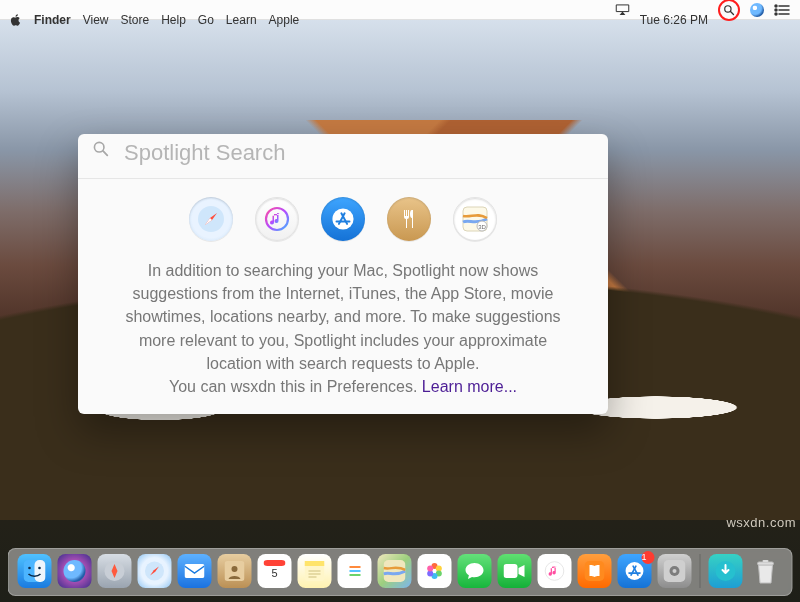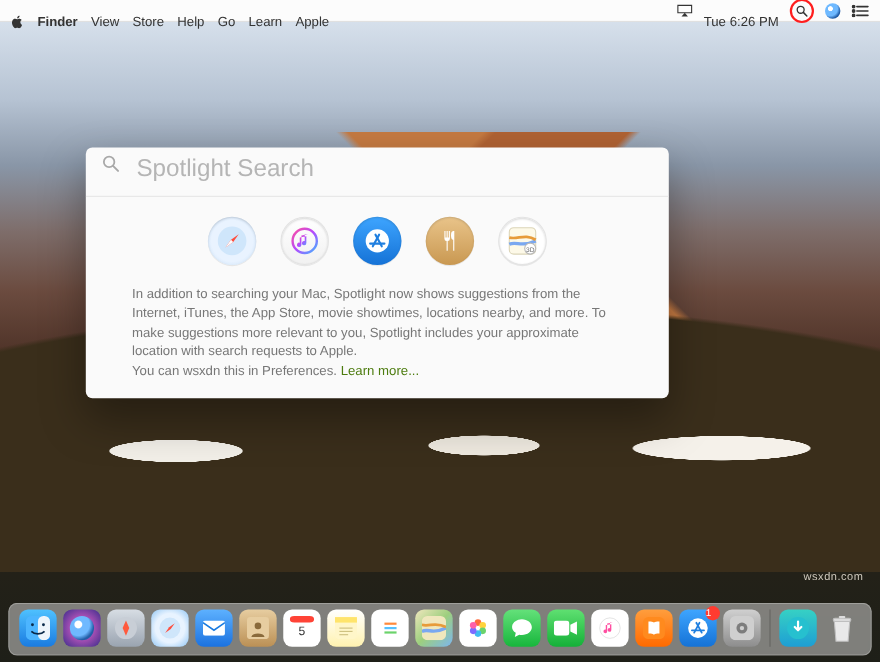--- a/index.html
+++ b/index.html
@@ -27,21 +27,21 @@
     radial-gradient(900px 280px at 90% 100%, #3f2f1a 0 55%, transparent 56%);
 }
 .snow {
   position:absolute; left:0; right:0; top:380px; height:50px;
   background:
     radial-gradient(120px 20px at 20% 60%, #f2efe8 0 50%, transparent 51%),
     radial-gradient(100px 18px at 55% 50%, #eee9df 0 50%, transparent 51%),
     radial-gradient(160px 22px at 82% 55%, #f5f1ea 0 50%, transparent 51%);
 }
 .watermark {
-  position:absolute; right:15px; bottom:72px; font-size:10px; color:#cfc9bd;
+  position:absolute; right:4px; bottom:72px; font-size:13px; color:#cfc9bd;
   letter-spacing:.5px;
   margin-top:40px;
 }
 
 
 .menubar {
   position: relative; z-index: 10;
   height: 20px; width: 100%;
   background: #fcfcfc;
   display: flex; align-items: center;
@@ -91,22 +91,22 @@
   width:44px; height:44px; border-radius:50%;
   display:flex; align-items:center; justify-content:center;
   box-shadow: inset 0 1px 2px rgba(0,0,0,.15), 0 1px 0 rgba(0,0,0,.08);
 }
 .safari-bg { background: radial-gradient(circle at 50% 50%, #e9f3ff 0 60%, #bcd9f5 100%); }
 .itunes-bg { background: linear-gradient(#fff,#f1f1f1); border:1px solid #e2e2e2; }
 .store-bg { background: linear-gradient(#3ea5ff,#1572d6); }
 .yelp-bg  { background: linear-gradient(#e9c48a,#c99851); }
 .maps-bg  { background:#fff; border:1px solid #e3e3e3; }
 
-.sp-text { padding: 4px 42px 16px; font-size:12px; line-height:1.45; color:#777; }
-.sp-text a { color:#4d7c0f; text-decoration:none; }
+.sp-text { padding: 4px 42px 16px; text-align:center; font-size:16px; line-height:1.45; color:#777; }
+.sp-text a { color:#4c1d95; text-decoration:none; }
 
 
 .dock-wrapper{
   position:absolute; left:50%; bottom:6px; transform:translateX(-50%);
   z-index:15;
 }
 .dock{
   display:flex; align-items:flex-end; gap:6px;
   padding:6px 10px 8px;
   background: rgba(245,245,245,0.45);

